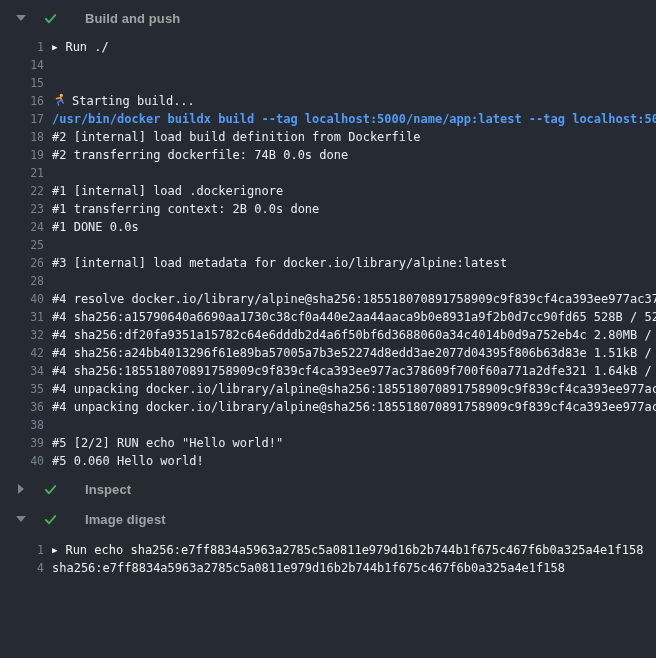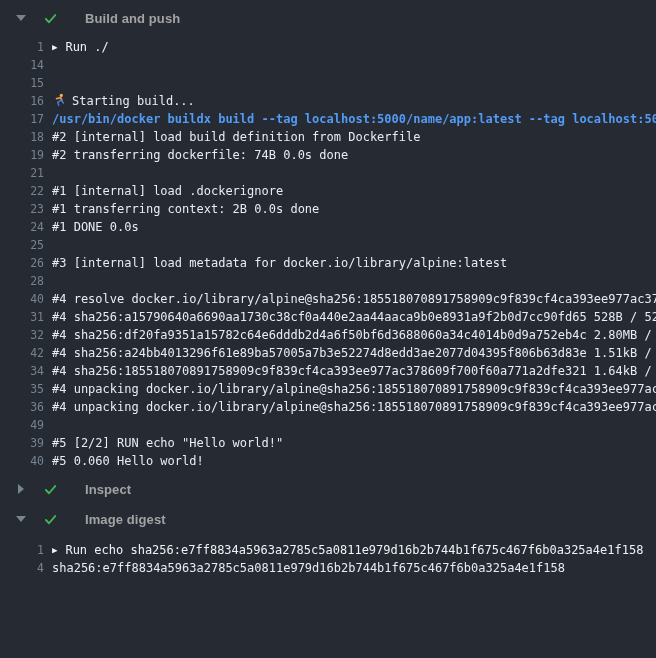--- a/index.html
+++ b/index.html
@@ -71,21 +71,21 @@
         <div class="log-line blank"><span class="ln">25</span><span class="lt"></span></div>
         <div class="log-line plain"><span class="ln">26</span><span class="lt">#3 [internal] load metadata for docker.io/library/alpine:latest</span></div>
         <div class="log-line blank"><span class="ln">28</span><span class="lt"></span></div>
         <div class="log-line plain"><span class="ln">40</span><span class="lt">#4 resolve docker.io/library/alpine@sha256:185518070891758909c9f839cf4ca393ee977ac378</span></div>
         <div class="log-line plain"><span class="ln">31</span><span class="lt">#4 sha256:a15790640a6690aa1730c38cf0a440e2aa44aaca9b0e8931a9f2b0d7cc90fd65 528B / 528</span></div>
         <div class="log-line plain"><span class="ln">32</span><span class="lt">#4 sha256:df20fa9351a15782c64e6dddb2d4a6f50bf6d3688060a34c4014b0d9a752eb4c 2.80MB / 2</span></div>
         <div class="log-line plain"><span class="ln">42</span><span class="lt">#4 sha256:a24bb4013296f61e89ba57005a7b3e52274d8edd3ae2077d04395f806b63d83e 1.51kB / 1</span></div>
         <div class="log-line plain"><span class="ln">34</span><span class="lt">#4 sha256:185518070891758909c9f839cf4ca393ee977ac378609f700f60a771a2dfe321 1.64kB / 1</span></div>
         <div class="log-line plain"><span class="ln">35</span><span class="lt">#4 unpacking docker.io/library/alpine@sha256:185518070891758909c9f839cf4ca393ee977ac3</span></div>
         <div class="log-line plain"><span class="ln">36</span><span class="lt">#4 unpacking docker.io/library/alpine@sha256:185518070891758909c9f839cf4ca393ee977ac3</span></div>
-        <div class="log-line blank"><span class="ln">49</span><span class="lt"></span></div>
+        <div class="log-line blank"><span class="ln">38</span><span class="lt"></span></div>
         <div class="log-line plain"><span class="ln">39</span><span class="lt">#5 [2/2] RUN echo "Hello world!"</span></div>
         <div class="log-line plain"><span class="ln">40</span><span class="lt">#5 0.060 Hello world!</span></div>
       </div>
   </section>
 
   <section class="group">
     <div class="group-header">
       <span class="chev-box">
           <span class="chev-right"></span>
         </span>

